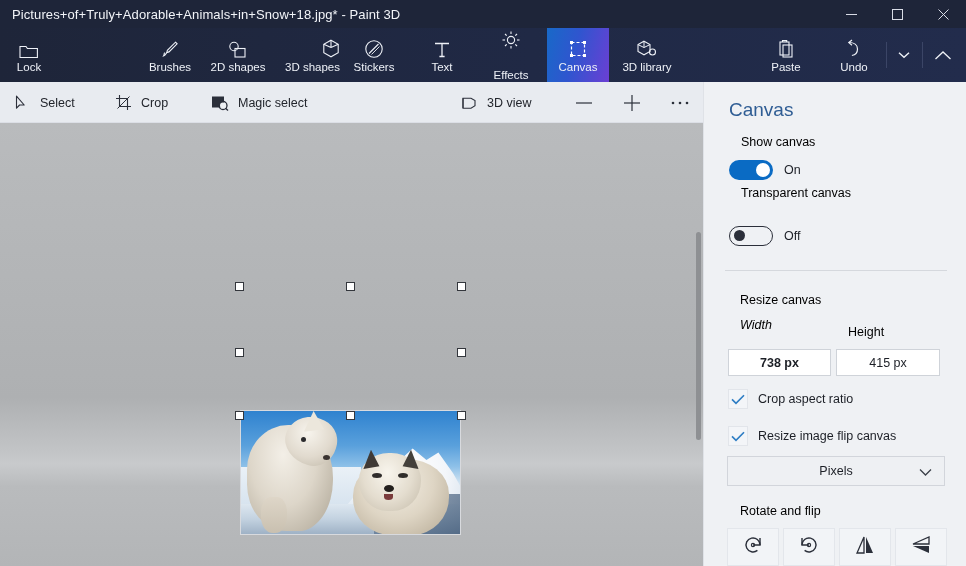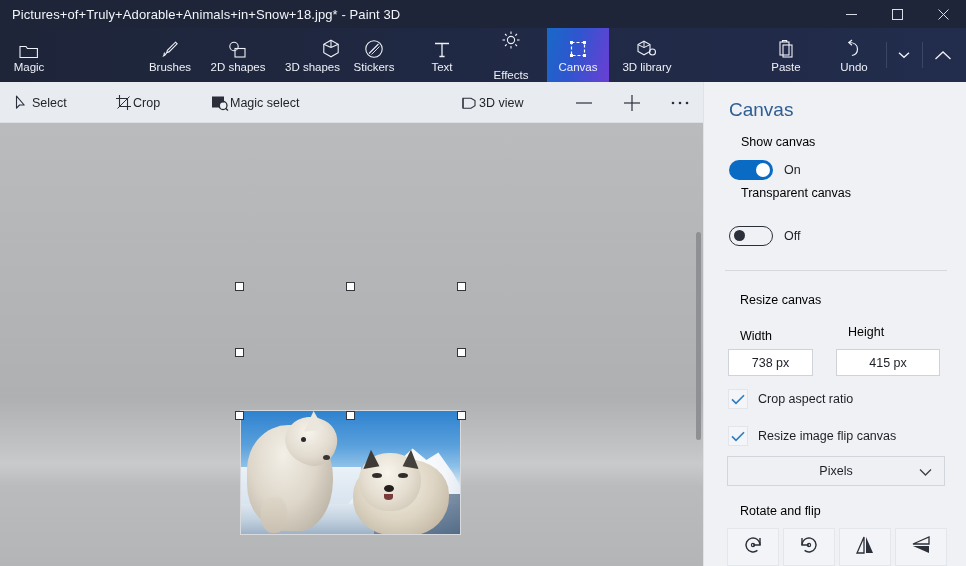--- a/index.html
+++ b/index.html
@@ -43,21 +43,21 @@
   .rb-sep { position:absolute; top:14px; width:1px; height:26px; background:#3b4566; }
 
   
   .subbar {
     position:absolute; left:0; top:82px; width:703px; height:41px;
     background:#e8ebf0;
     border-bottom:1px solid #dcdfe6;
   }
   .sb-item {
     position:absolute; top:0; height:41px;
-    display:flex; align-items:center; 
+    display:flex; align-items:center; gap:8px;
     color:#22252c; font-size:12.5px; white-space:nowrap;
   }
   .sb-item .glyph { display:flex; align-items:center; justify-content:center; width:20px; height:20px; }
 
   
   .workspace {
     position:absolute; left:0; top:123px; width:703px; height:443px;
     background:linear-gradient(to bottom,
       #b9bbbd 0%, #b2b4b6 40%, #aeb0b2 62%,
       #c2c4c6 74%, #c8cacc 77%, #b9bbbd 82%, #b3b5b7 100%);
@@ -215,21 +215,21 @@
   </div>
 
   <div class="ribbon">
 
     <div class="rb-item" style="left:4px;width:50px;">
       <div class="glyph">
         <svg width="20" height="16" viewBox="0 0 20 16">
             <path d="M1 14.5V3.5h6l1.4 2h10V14.5z" fill="none" stroke="#eef1f7" stroke-width="1.1"></path>
           </svg>
       </div>
-      <div class="lbl">Magic</div>
+      <div class="lbl">Lock</div>
     </div>
 
     <div class="rb-item" style="left:144px;width:52px;">
       <div class="glyph">
         <svg width="20" height="20" viewBox="0 0 20 20">
             <path d="M15.5 3.2l1.6 1.6-8.1 8.1-2.3.7.7-2.3z" fill="none" stroke="#eef1f7" stroke-width="1.1"></path>
             <path d="M6.7 13.6c-1.1 1.1-1.2 3-3.2 3.4 1-1.4.3-2.3 1.2-3.3" fill="none" stroke="#eef1f7" stroke-width="1.1"></path>
           </svg>
       </div>
       <div class="lbl">Brushes</div>
@@ -486,24 +486,24 @@
     <div class="toggle off" style="left:25px;top:144px;">
       <div class="knob"></div>
     </div>
     <div class="toggle-state" style="left:80px;top:147px;">Off</div>
   </div>
 
   <div class="divider"></div>
 
   <div class="p-label" style="left:728px;top:293px;">Resize canvas</div>
 
-  <div class="p-label" style="left:728px;top:329px;">Width</div>
+  <div class="p-label" style="left:728px;top:318px;font-style:italic;">Width</div>
   <div class="p-label" style="left:836px;top:325px;">Height</div>
 
-  <div class="textbox" style="left:728px;top:349px;width:85px;">738 px</div>
+  <div class="textbox" style="left:728px;top:349px;width:103px;font-weight:bold;">738 px</div>
   <div class="textbox" style="left:836px;top:349px;width:104px;">415 px</div>
 
   <div class="checkrow" style="left:728px;top:389px;">
     <span class="checkbox">
       <svg width="14" height="11" viewBox="0 0 14 11">
           <path d="M1 5.4L5 9.4 13 1.2" fill="none" stroke="#2d7dc4" stroke-width="1.6"></path>
         </svg>
     </span>
     <span class="ctext">Crop aspect ratio</span>
   </div>

